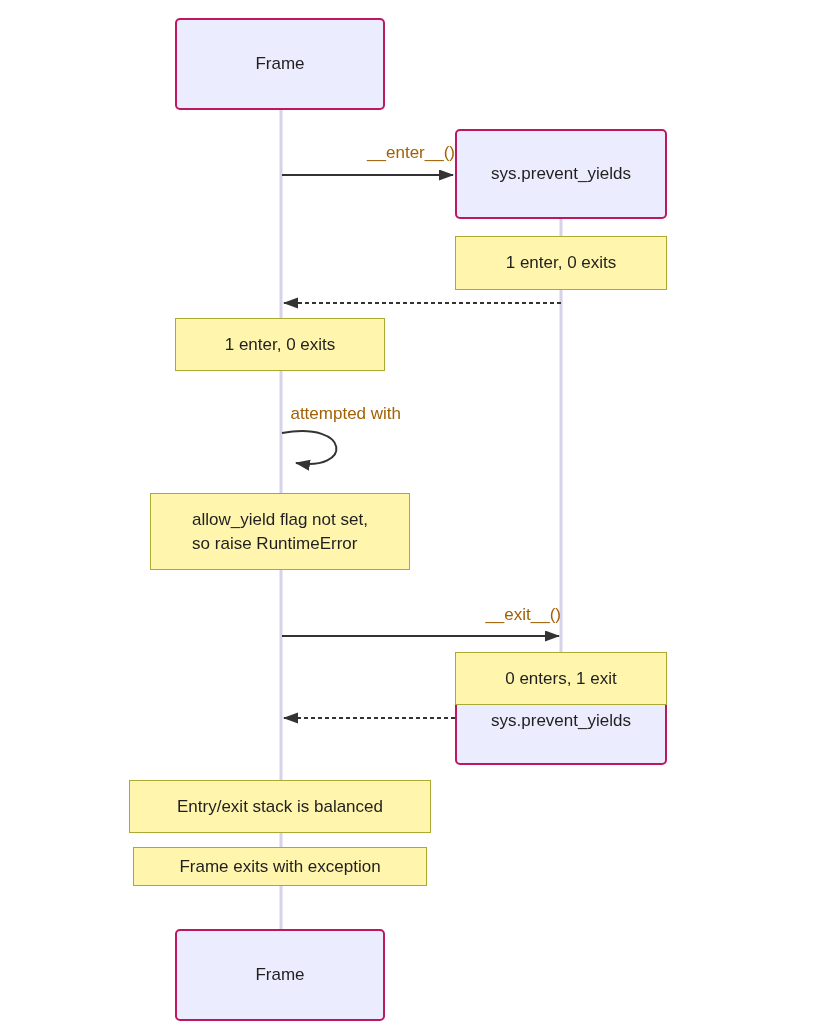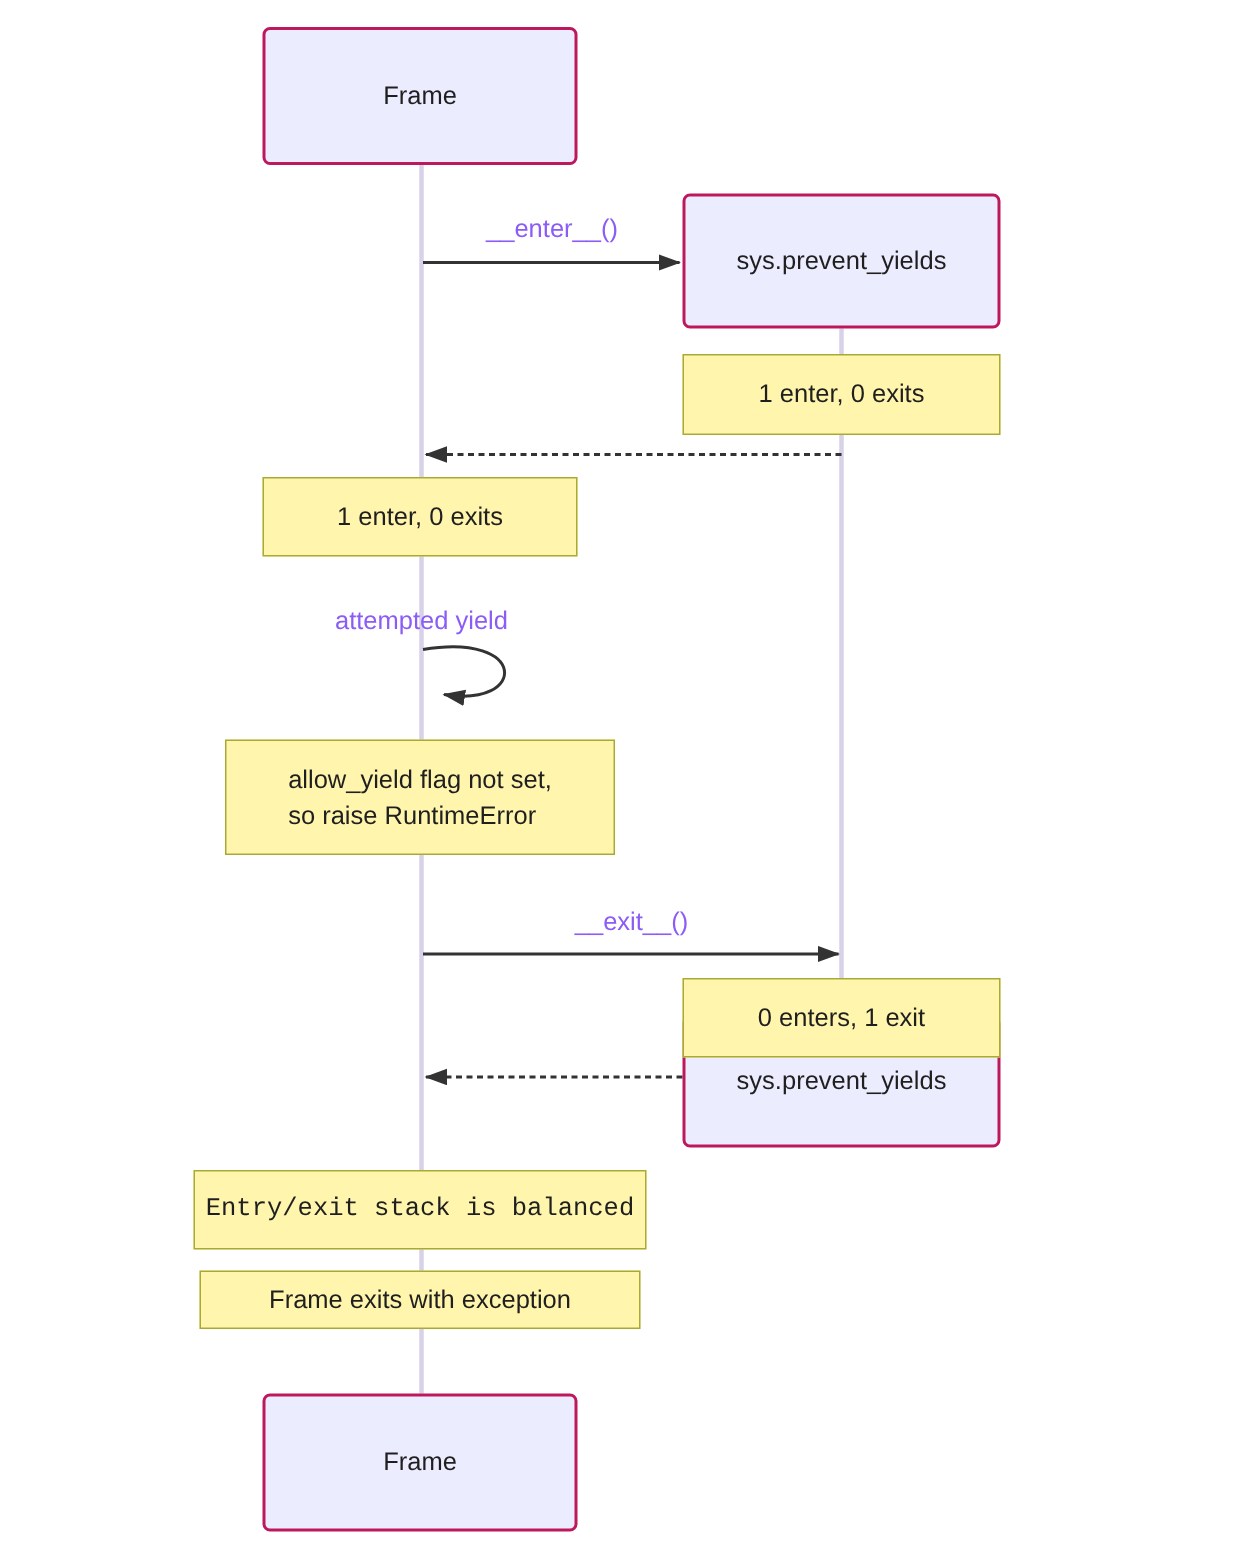--- a/index.html
+++ b/index.html
@@ -42,22 +42,22 @@
     font-size: 17px;
     color: #1f1f1f;
     z-index: 3;
     box-sizing: border-box;
     white-space: pre-line;
     line-height: 1.4;
   }
   .msg-label {
     position: absolute;
     font-size: 17px;
-    color: #8b5cf6;
-    text-align: center;
+    color: #a16207;
+    text-align: right;
     z-index: 4;
     line-height: 22px;
   }
 </style>
 </head>
 <body>
 
 <div id="stage">
 
   <svg id="overlay" xmlns="http://www.w3.org/2000/svg" width="830" height="1035">
@@ -92,30 +92,30 @@
   <div class="actor-box" style="left:455px; top:677px; width:212px; height:88px;">
     <span>sys.prevent_yields</span>
   </div>
 
   <div class="actor-box" style="left:175px; top:929px; width:210px; height:92px;">
     <span>Frame</span>
   </div>
 
   <div class="msg-label" style="left:281px; top:142px; width:174px;">__enter__()</div>
 
-  <div class="msg-label" style="left:161px; top:403px; width:240px;">attempted yield</div>
+  <div class="msg-label" style="left:161px; top:403px; width:240px;">attempted with</div>
 
   <div class="msg-label" style="left:281px; top:604px; width:280px;">__exit__()</div>
 
   <div class="note" style="left:455px; top:236px; width:212px; height:54px;">1 enter, 0 exits</div>
 
   <div class="note" style="left:175px; top:318px; width:210px; height:53px;">1 enter, 0 exits</div>
 
   <div class="note" style="left:150px; top:493px; width:260px; height:77px;">allow_yield flag not set,
 so raise RuntimeError</div>
 
   <div class="note" style="left:455px; top:652px; width:212px; height:53px;">0 enters, 1 exit</div>
 
-  <div class="note" style="left:129px; top:780px; width:302px; height:53px;font-family:Liberation Mono, monospace;">Entry/exit stack is balanced</div>
+  <div class="note" style="left:129px; top:780px; width:302px; height:53px;">Entry/exit stack is balanced</div>
 
   <div class="note" style="left:133px; top:847px; width:294px; height:39px;">Frame exits with exception</div>
 
 </div>
 
 </body></html>

